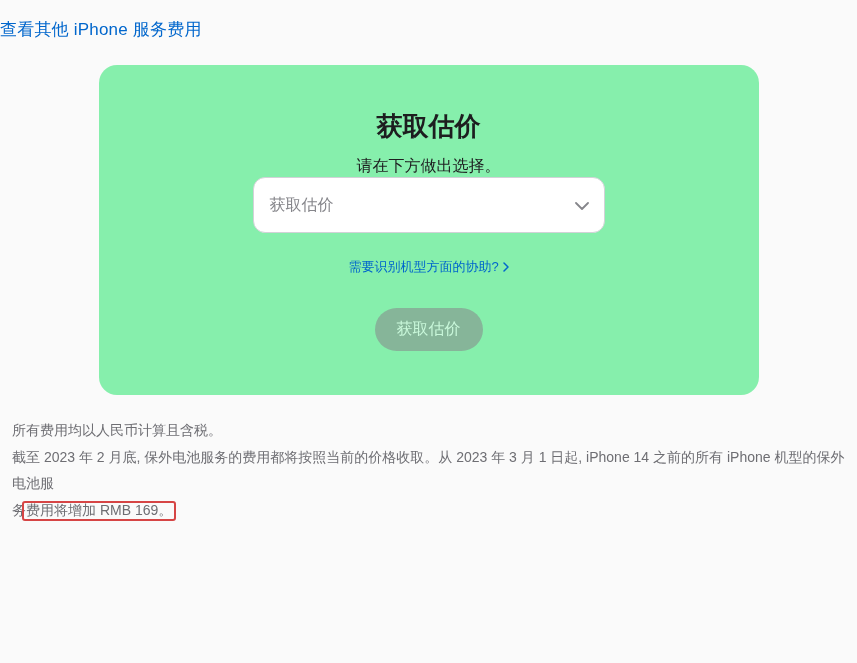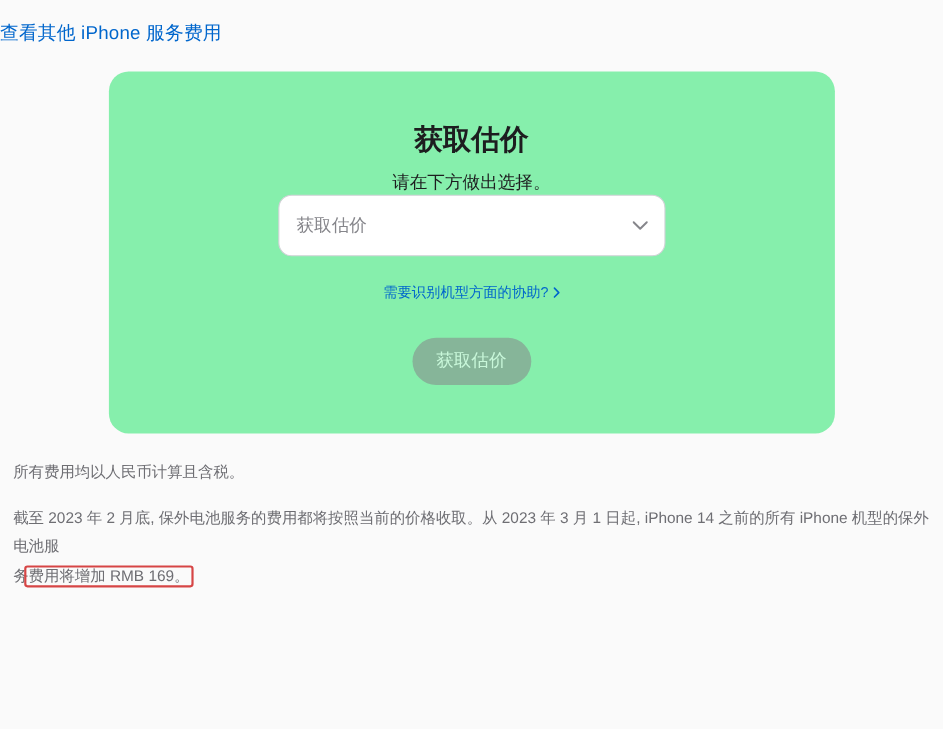--- a/index.html
+++ b/index.html
@@ -89,21 +89,20 @@
       border: none;
       cursor: default;
     }
     .footer-text {
       padding: 22px 12px 0 12px;
       font-size: 14px;
       color: #6e6e73;
       line-height: 1.9;
     }
     .footer-text .para1 {
-      margin-bottom: 14px;
     }
     .hl-wrap {
       position: relative;
       display: inline;
     }
     .hl-box {
       position: absolute;
       border: 2px solid #d64545;
       border-radius: 3px;
       left: -4px;

